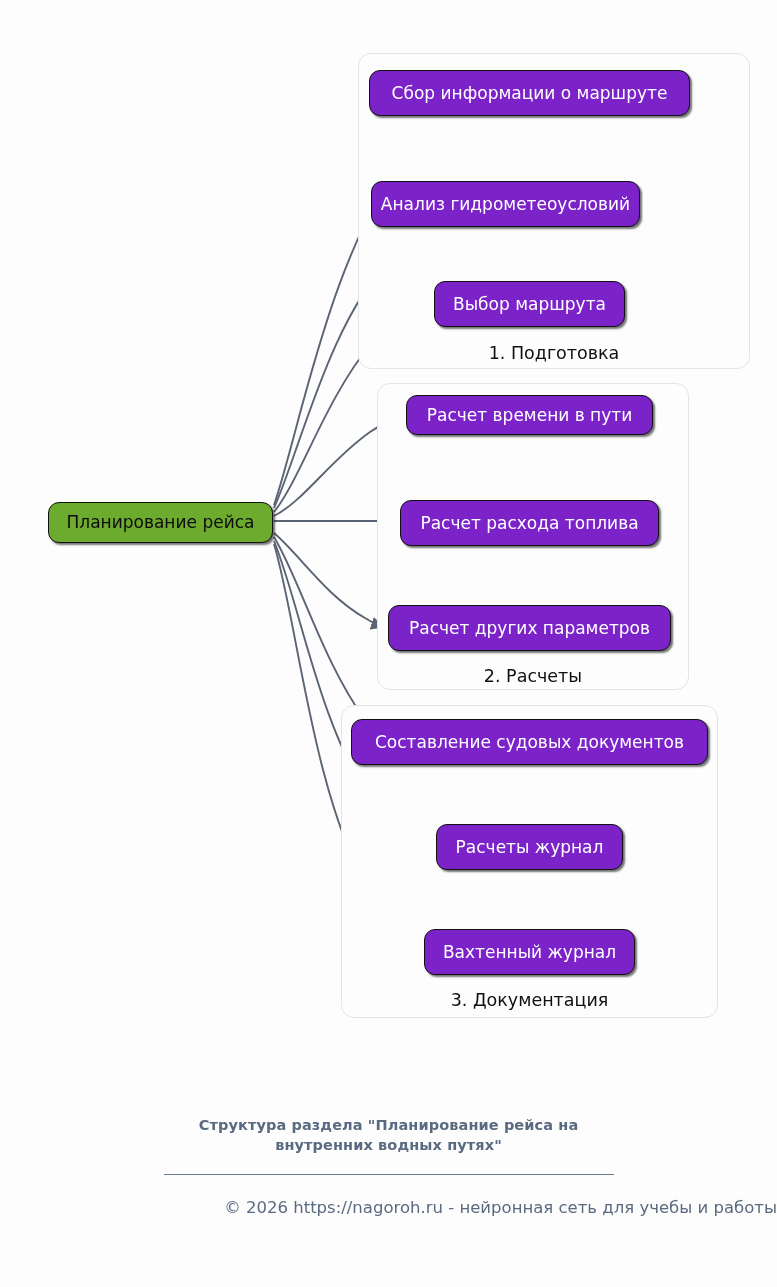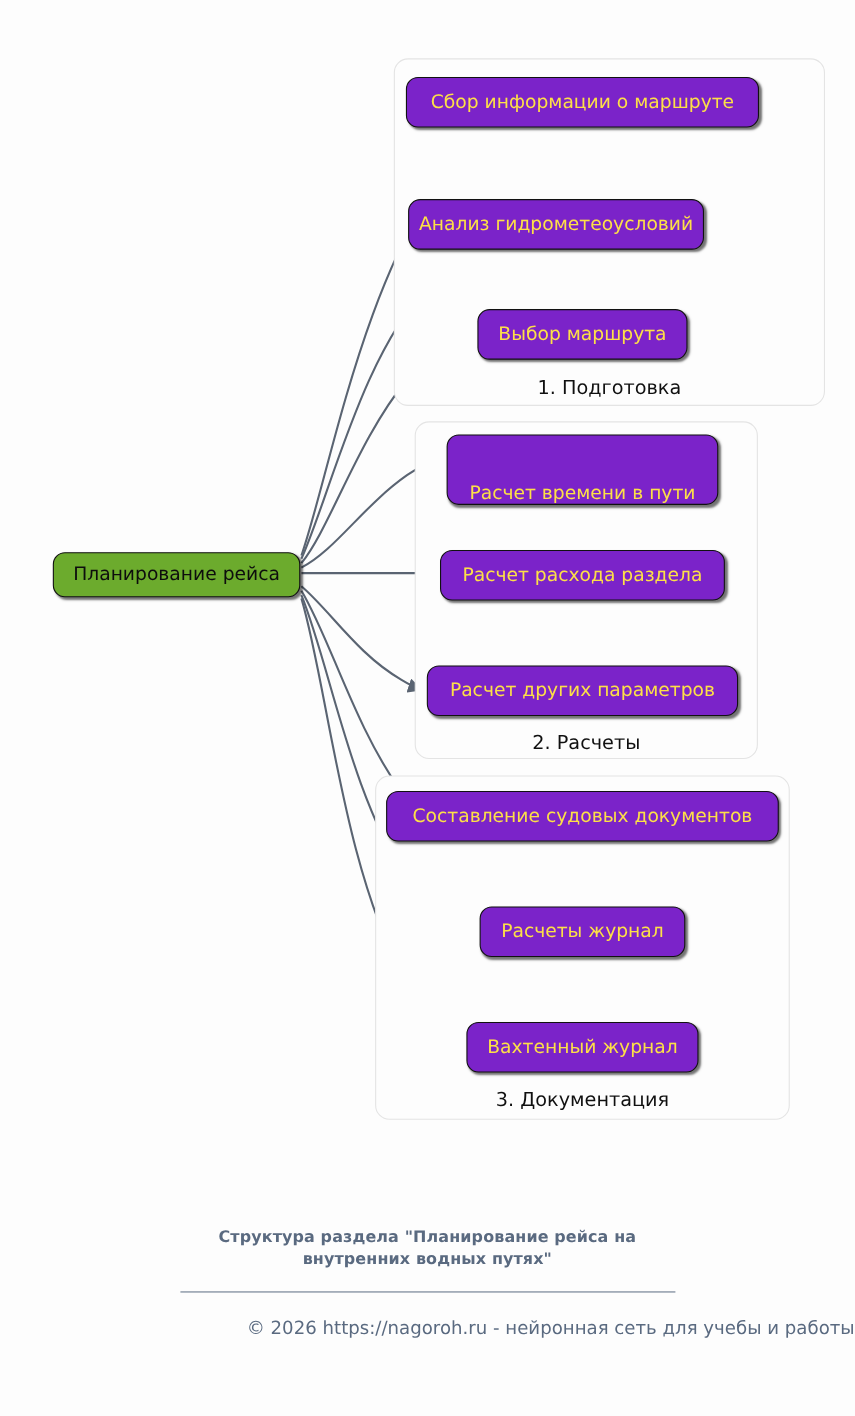--- a/index.html
+++ b/index.html
@@ -53,21 +53,21 @@
     box-sizing: border-box;
     border: 1px solid #111111;
     box-shadow: 2px 2px 2px rgba(0,0,0,0.55);
     font-size: 17px;
     line-height: 1;
     white-space: nowrap;
     color: #0d0d0d;
   }
   .node.purple {
     background: #7b23c9;
-    color: #fde047;
+    color: #ffffff;
     border-radius: 11px;
   }
   .node.green {
     background: #6cab2d;
     color: #0d0d0d;
   }
   .footer {
     position: absolute;
     left: 0;
     width: 777px;
@@ -126,25 +126,25 @@
   <div class="node purple" style="left:371px; top:181px; width:269px; height:46px;">
     <span>Анализ гидрометеоусловий</span>
   </div>
   <div class="node purple" style="left:434px; top:281px; width:191px; height:46px;">
     <span>Выбор маршрута</span>
   </div>
 
   <div class="cluster" style="left:377px; top:383px; width:312px; height:307px;">
     <div class="cluster-label" style="top:282px;">2. Расчеты</div>
   </div>
-  <div class="node purple" style="left:406px; top:395px; width:247px; height:64px;align-items:flex-end;">
+  <div class="node purple" style="left:406px; top:395px; width:247px; height:40px;">
     <span>Расчет времени в пути</span>
   </div>
   <div class="node purple" style="left:400px; top:500px; width:259px; height:46px;">
-    <span>Расчет расхода раздела</span>
+    <span>Расчет расхода топлива</span>
   </div>
   <div class="node purple" style="left:388px; top:605px; width:283px; height:46px;">
     <span>Расчет других параметров</span>
   </div>
 
   <div class="cluster" style="left:341px; top:705px; width:377px; height:313px;">
     <div class="cluster-label" style="top:284px;">3. Документация</div>
   </div>
   <div class="node purple" style="left:351px; top:719px; width:357px; height:46px;">
     <span>Составление судовых документов</span>

